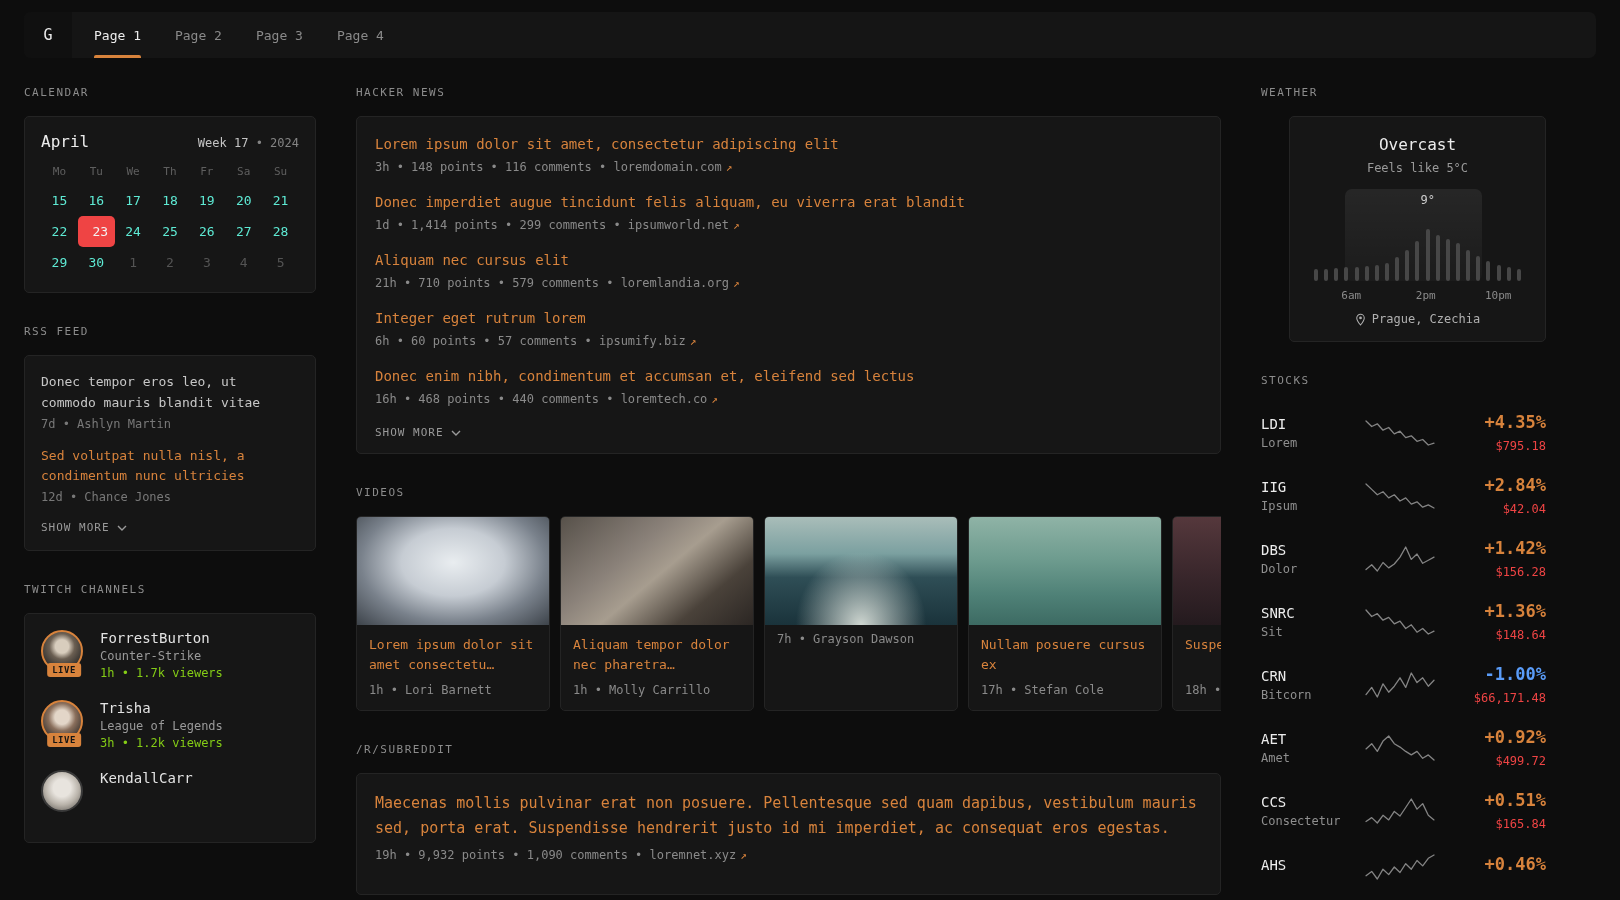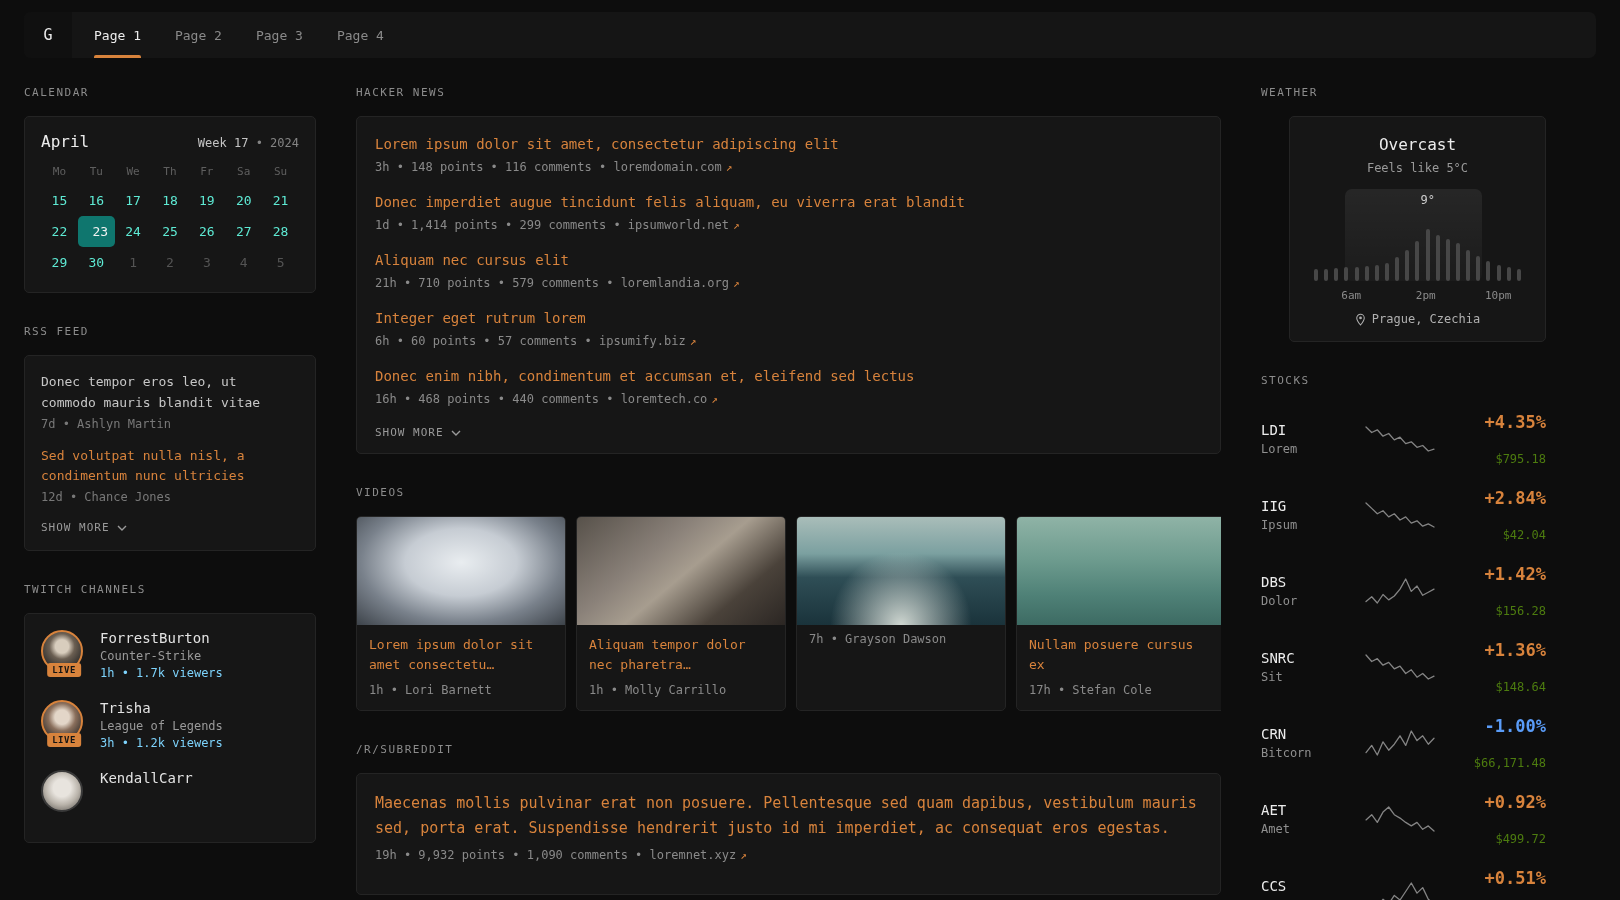--- a/index.html
+++ b/index.html
@@ -27,21 +27,21 @@
 
   
   .calendar-card{padding:15px 16px 14px;}
   .cal-header{display:flex;justify-content:space-between;align-items:baseline;margin-bottom:8px;}
   .cal-month{font-size:16px;color:#ececec;}
   .cal-week{font-size:12px;color:#c4c4c4;}
   .cal-week .sep,.cal-week .yr{color:#848484;}
   .cal-grid{display:grid;grid-template-columns:repeat(7,1fr);}
   .cal-dayname{height:26px;line-height:26px;text-align:center;font-size:11px;color:#5f5f5f;}
   .cal-cell{height:31px;line-height:31px;text-align:center;font-size:13px;color:#5eead4;border-radius:5px;}
-  .cal-cell.today{background:#0f766e;color:#f2f2f2;padding-left:8px;}
+  .cal-cell.today{background:#ef4444;color:#f2f2f2;padding-left:8px;}
   .cal-cell.muted{color:#545454;}
 
   
   .rss-card{padding:16px;}
   .rss-item{margin-bottom:15px;}
   .rss-headline{font-size:13px;line-height:1.6;color:var(--accent);cursor:pointer;}
   .rss-item.read .rss-headline{color:#c7c7c7;}
   .item-meta{font-size:12px;color:#787878;margin-top:3px;}
   .show-more{display:inline-flex;align-items:center;gap:7px;font-size:11px;letter-spacing:1px;color:#9a9a9a;cursor:pointer;background:none;border:none;font-family:inherit;margin-top:2px;}
   .chev{width:10px;height:6px;color:#9a9a9a;}
@@ -51,34 +51,34 @@
   .channel{display:flex;align-items:flex-start;margin-bottom:20px;cursor:pointer;}
   .avatar-wrap{position:relative;width:46px;margin-right:13px;flex-shrink:0;}
   .avatar{width:42px;height:42px;border-radius:50%;border:2px solid var(--accent);}
   .channel.offline .avatar{border-color:#3a3a3a;}
   .channel:nth-child(1) .avatar{background:radial-gradient(circle at 50% 38%,#d8cdbd 0 22%,#6b5f52 42%,#2e2c2a 78%);}
   .channel:nth-child(2) .avatar{background:radial-gradient(circle at 50% 40%,#e3d6c8 0 24%,#8a6f5c 46%,#3a332e 80%);}
   .channel:nth-child(3) .avatar{background:radial-gradient(circle at 50% 42%,#e8e4de 0 30%,#b9b3aa 58%,#6e6a64 88%);}
   .live-badge{position:absolute;bottom:-5px;left:50%;transform:translateX(-50%);background:var(--accent);color:#141414;font-size:9px;font-weight:bold;letter-spacing:.5px;padding:2px 5px;border-radius:3px;}
   .channel-name{font-size:14px;color:#e3e3e3;}
   .channel-game{font-size:12px;color:#9a9a9a;margin-top:3px;}
-  .channel-meta{font-size:12px;color:#7dd3fc;margin-top:3px;}
+  .channel-meta{font-size:12px;color:#84cc16;margin-top:3px;}
 
   
   .feed-card{padding:17px 18px 14px;}
   .feed-item{margin-bottom:18px;}
   .feed-headline{font-size:14px;line-height:1.5;color:var(--accent);cursor:pointer;}
   .feed-meta{font-size:12px;color:#8a8a8a;margin-top:5px;}
   .ext{color:var(--accent);margin-left:4px;font-size:11px;}
   .sub-headline{font-size:15px;line-height:1.65;}
   .sub-meta{margin-top:7px;}
 
   
   .video-row{display:flex;gap:10px;overflow:hidden;}
-  .video-card{width:210px;flex-shrink:0;background:var(--card);border:1px solid var(--card-border);border-radius:5px;overflow:hidden;cursor:pointer;display:flex;flex-direction:column;}
+  .video-card{width:194px;flex-shrink:0;background:var(--card);border:1px solid var(--card-border);border-radius:5px;overflow:hidden;cursor:pointer;display:flex;flex-direction:column;}
   .video-thumb{height:108px;flex-shrink:0;}
   .thumb-towers{background:radial-gradient(ellipse at 50% 42%,#e9edf0 0%,#c6ccd3 38%,#79818b 68%,#3d434a 100%);}
   .thumb-camera{background:linear-gradient(140deg,#57514a 0%,#8a8179 35%,#a79d8f 52%,#4a423a 76%,#2b2623 100%);}
   .thumb-sea{background:radial-gradient(ellipse at 50% 100%,rgba(226,232,225,.9) 0%,rgba(226,232,225,0) 48%),linear-gradient(180deg,#a9bdb9 0%,#7ba0a0 34%,#2f4e56 56%,#1a333b 100%);}
   .thumb-canoe{background:linear-gradient(180deg,#8fb3a6 0%,#6d9b8e 40%,#4f8177 72%,#3d6b63 100%);}
   .thumb-mist{background:linear-gradient(180deg,#55383c 0%,#3a272c 52%,#241a1e 100%);}
   .video-title{padding:10px 12px 0;font-size:13px;line-height:1.55;color:var(--accent);min-height:51px;}
   .video-meta{padding:7px 12px 13px;font-size:12px;color:#8a8a8a;}
 
   
@@ -98,21 +98,21 @@
   
   .stocks-list{margin-top:-3px;}
   .stock-row{display:grid;grid-template-columns:92px 1fr 100px;align-items:center;padding:11px 0;cursor:pointer;}
   .stock-symbol{font-size:14px;color:#ececec;}
   .stock-name{font-size:12px;color:#8f8f8f;margin-top:4px;}
   .sparkline{width:72px;height:28px;justify-self:center;color:#848484;}
   .stock-values{text-align:right;}
   .stock-change{font-size:17px;font-weight:bold;}
   .stock-change.pos{color:var(--accent);}
   .stock-change.neg{color:var(--neg);}
-  .stock-price{font-size:12px;color:#4d7c0f;margin-top:20px;}
+  .stock-price{font-size:12px;color:#ef4444;margin-top:7px;}
 </style>
 </head>
 <body>
 
 <header class="navbar">
   <div class="logo">G</div>
   <nav class="tabs">
     <div class="tab active">
         <span>Page 1</span>
       </div>

